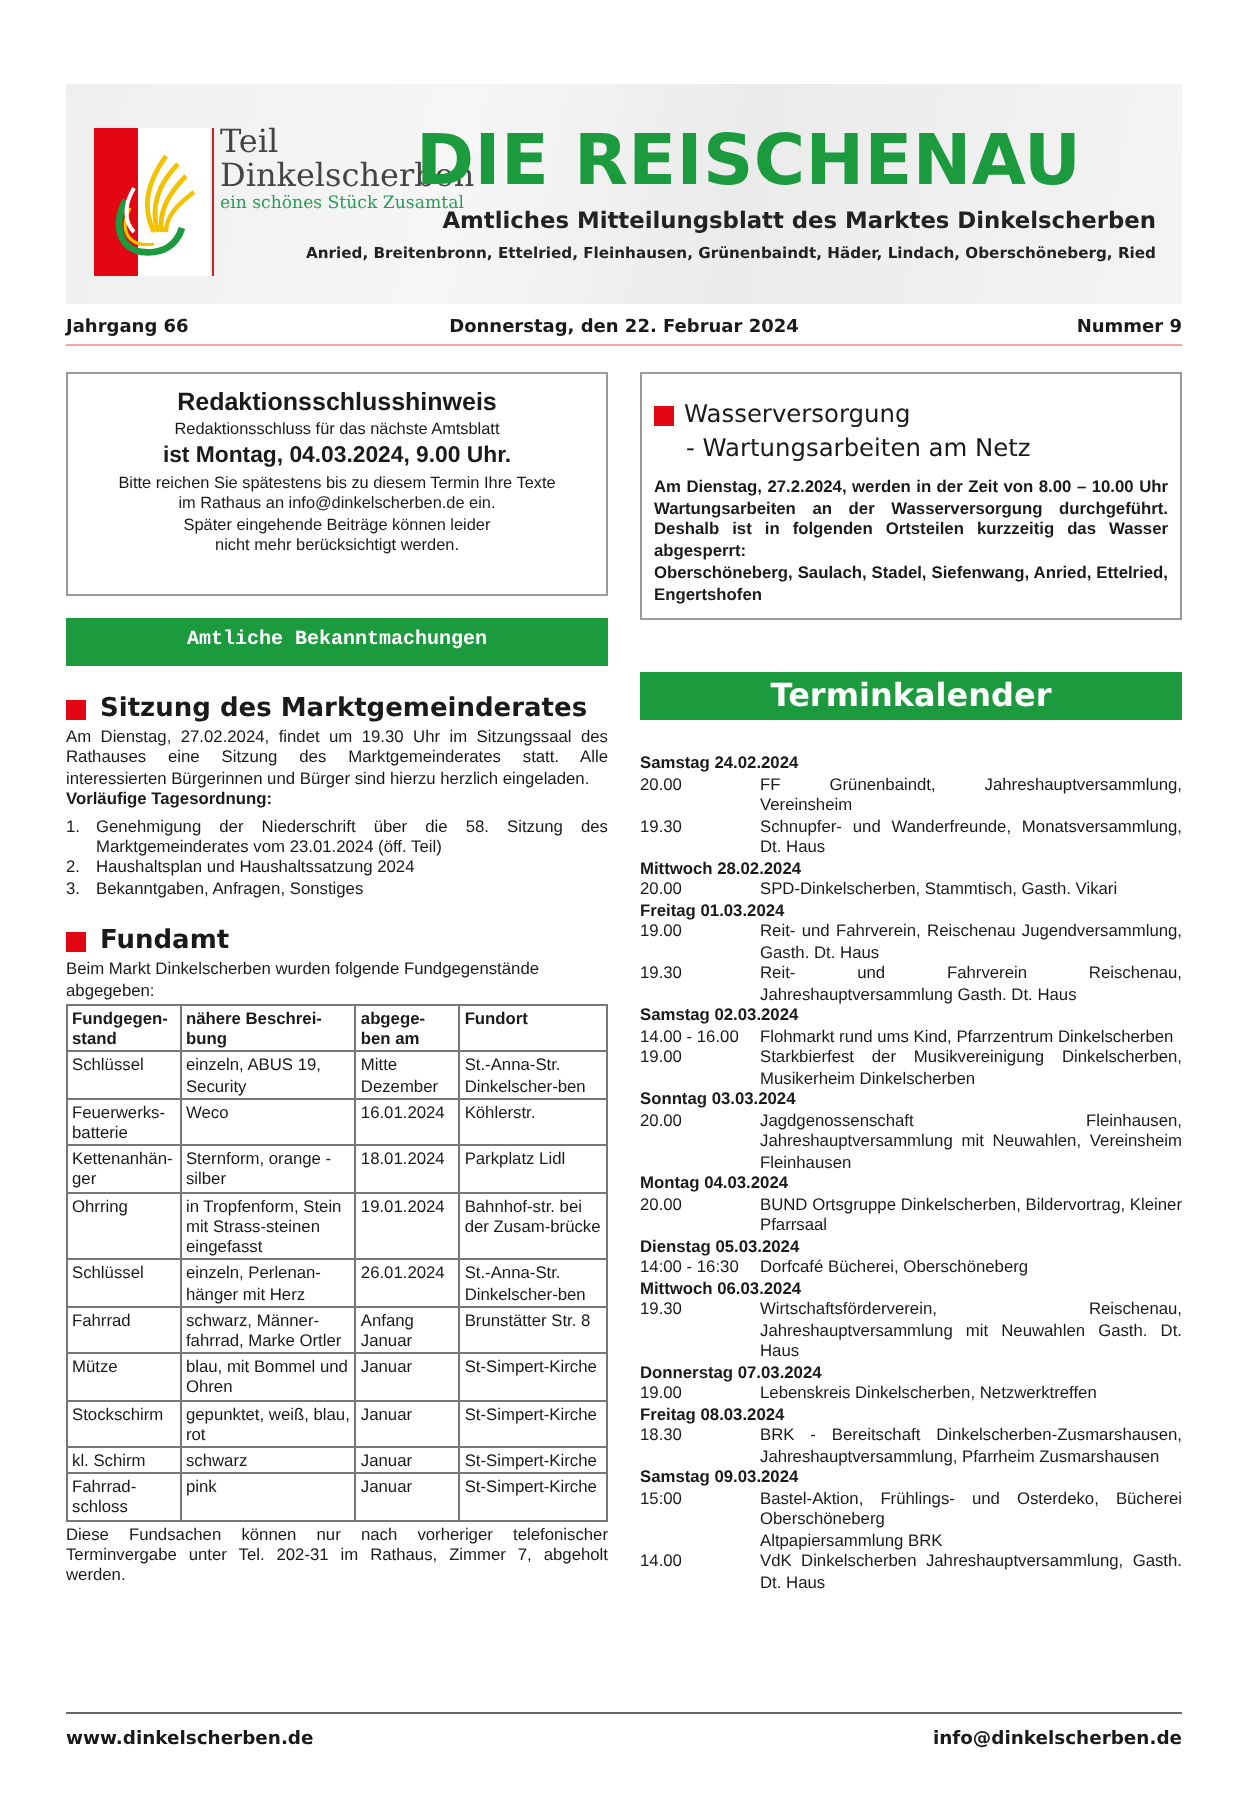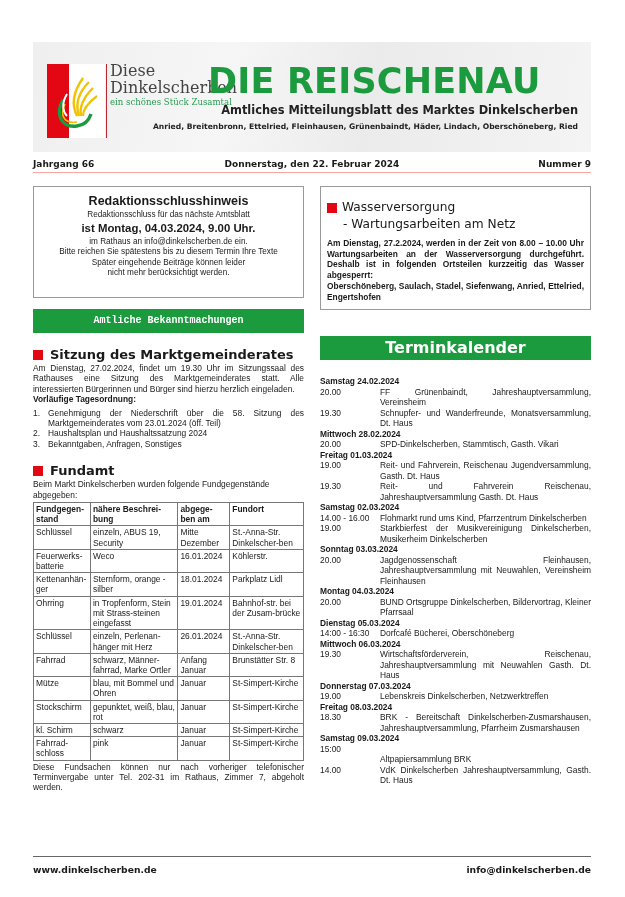--- a/index.html
+++ b/index.html
@@ -118,21 +118,21 @@
       <path d="M32 52 C28 40, 32 28, 42 18" stroke="#f2c200" stroke-width="2.4" fill="none"></path>
       <path d="M34 52 C32 42, 38 32, 46 24" stroke="#f2c200" stroke-width="2.4" fill="none"></path>
       <path d="M36 52 C36 44, 42 38, 50 32" stroke="#f2c200" stroke-width="2.2" fill="none"></path>
       <path d="M16 36 C8 50, 14 64, 30 62 C38 61, 42 56, 44 50" stroke="#1b9a3e" stroke-width="3.4" fill="none"></path>
       <path d="M18 40 C12 52, 18 60, 30 58" stroke="#f2c200" stroke-width="1.6" fill="none"></path>
       <path d="M20 30 C14 40, 16 48, 20 52" stroke="#ffffff" stroke-width="2" fill="none"></path>
     </svg>
   </div>
   <div class="logo-divider"></div>
   <div class="logo-text">
-    <div class="l1">Diese</div>
+    <div class="l1">Teil</div>
     <div class="l2">Dinkelscherben</div>
     <div class="l3">ein schönes Stück Zusamtal</div>
   </div>
   <div class="masthead-title">DIE REISCHENAU</div>
   <div class="masthead-sub">Amtliches Mitteilungsblatt des Marktes Dinkelscherben</div>
   <div class="masthead-places">Anried, Breitenbronn, Ettelried, Fleinhausen, Grünenbaindt, Häder, Lindach, Oberschöneberg, Ried</div>
 </div>
 
 <div class="issue-line">
   <span class="left">Jahrgang 66</span>
@@ -140,22 +140,22 @@
   <span class="right">Nummer 9</span>
 </div>
 
 <div class="col-left">
 
   <div class="notice-box">
     <div class="title">Redaktionsschlusshinweis</div>
     <div class="sub">Redaktionsschluss für das nächste Amtsblatt</div>
     <div class="deadline">ist Montag, 04.03.2024, 9.00 Uhr.</div>
     <div class="body">
+      <div>Bitte reichen Sie spätestens bis zu diesem Termin Ihre Texte</div>
       <div>im Rathaus an info@dinkelscherben.de ein.</div>
-      <div>Bitte reichen Sie spätestens bis zu diesem Termin Ihre Texte</div>
       <div>Später eingehende Beiträge können leider</div>
       <div>nicht mehr berücksichtigt werden.</div>
     </div>
   </div>
 
   <div class="green-header" style="margin-top:11px; font-size:10px;font-family:Liberation Mono, monospace;">Amtliche Bekanntmachungen</div>
 
   <div style="margin-top:14px;">
     <div class="section-title">
       <span class="red-square"></span>
@@ -341,20 +341,21 @@
         <span class="desc">Lebenskreis Dinkelscherben, Netzwerktreffen</span>
       </div>
       <div class="day">Freitag 08.03.2024</div>
       <div class="ev">
         <span class="time">18.30</span>
         <span class="desc">BRK - Bereitschaft Dinkelscherben-Zusmarshausen, Jahreshauptversammlung, Pfarrheim Zusmarshausen</span>
       </div>
       <div class="day">Samstag 09.03.2024</div>
       <div class="ev">
         <span class="time">15:00</span>
+        <span class="desc">Bastel-Aktion, Frühlings- und Osterdeko, Bücherei Oberschöneberg</span>
       </div>
       <div class="ev">
         <span class="time"></span>
         <span class="desc">Altpapiersammlung BRK</span>
       </div>
       <div class="ev">
         <span class="time">14.00</span>
         <span class="desc">VdK Dinkelscherben Jahreshauptversammlung, Gasth. Dt. Haus</span>
       </div>
     </div>

